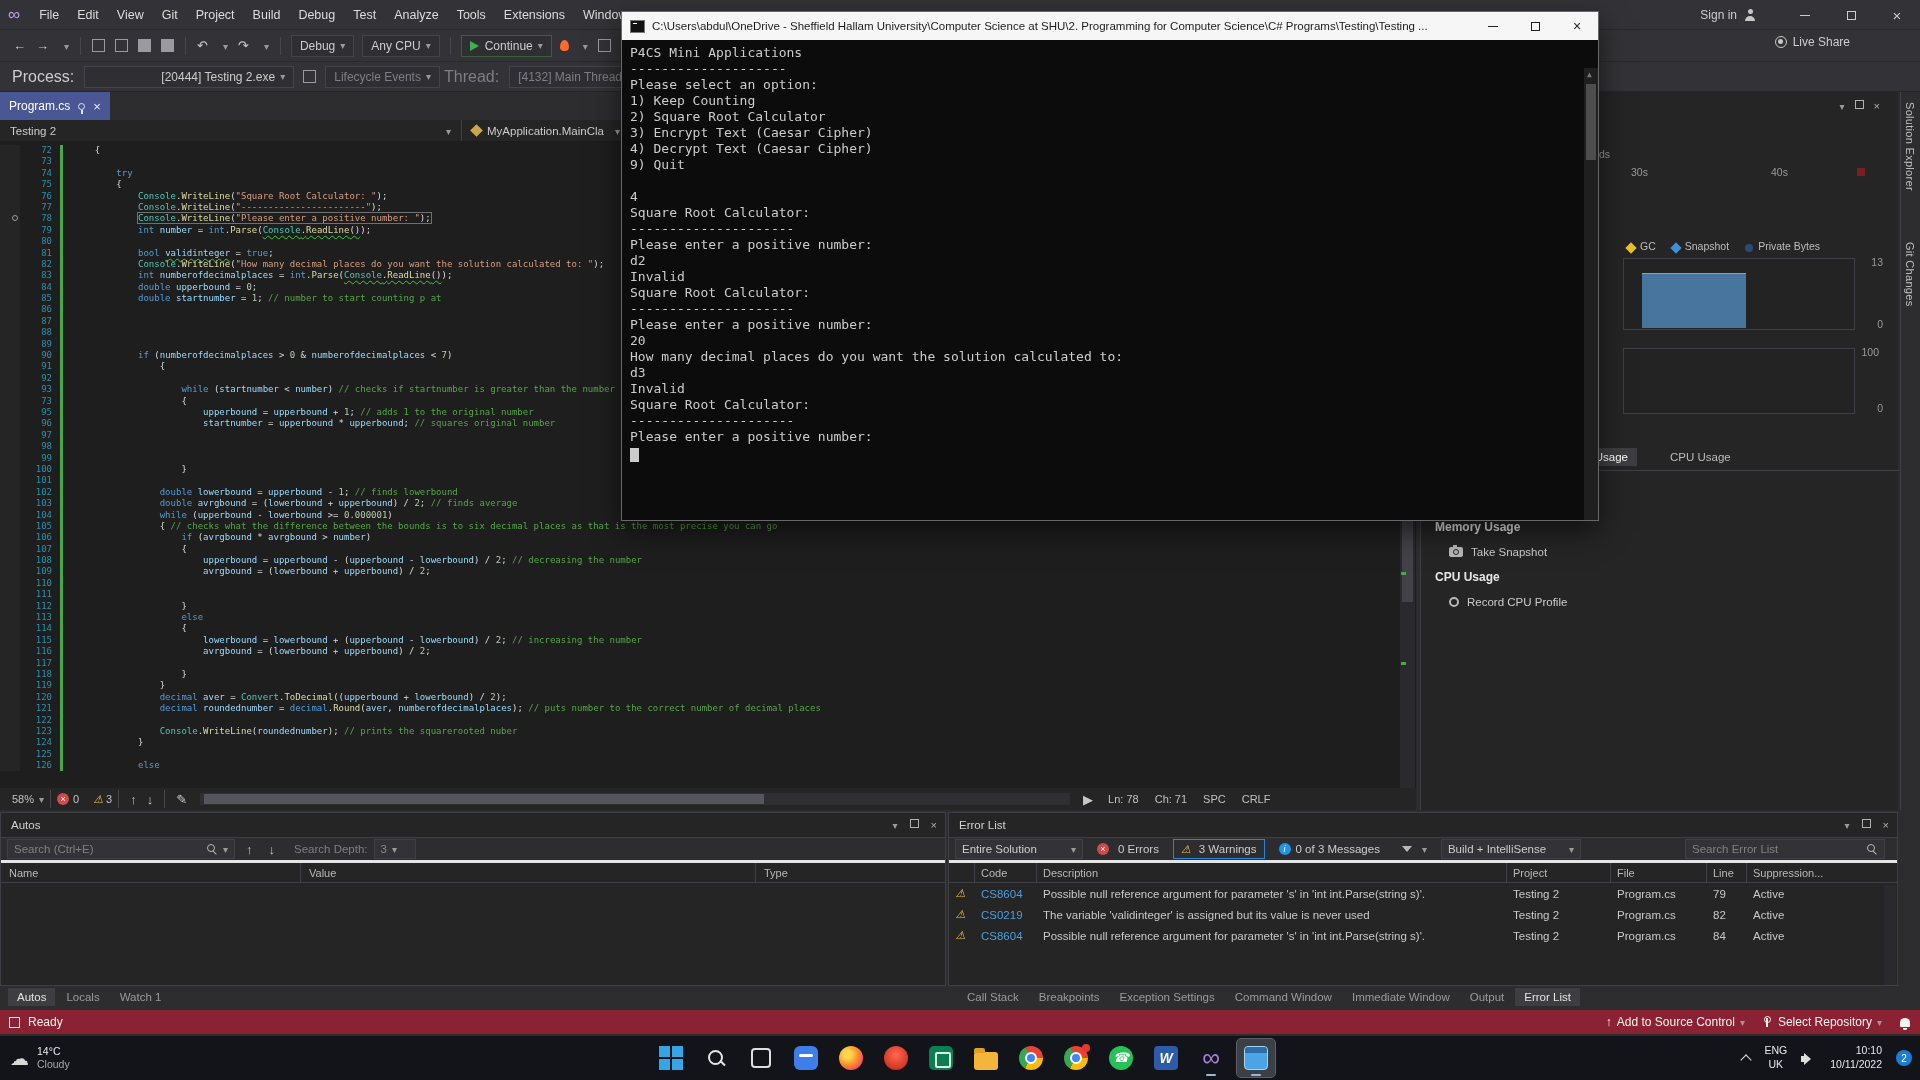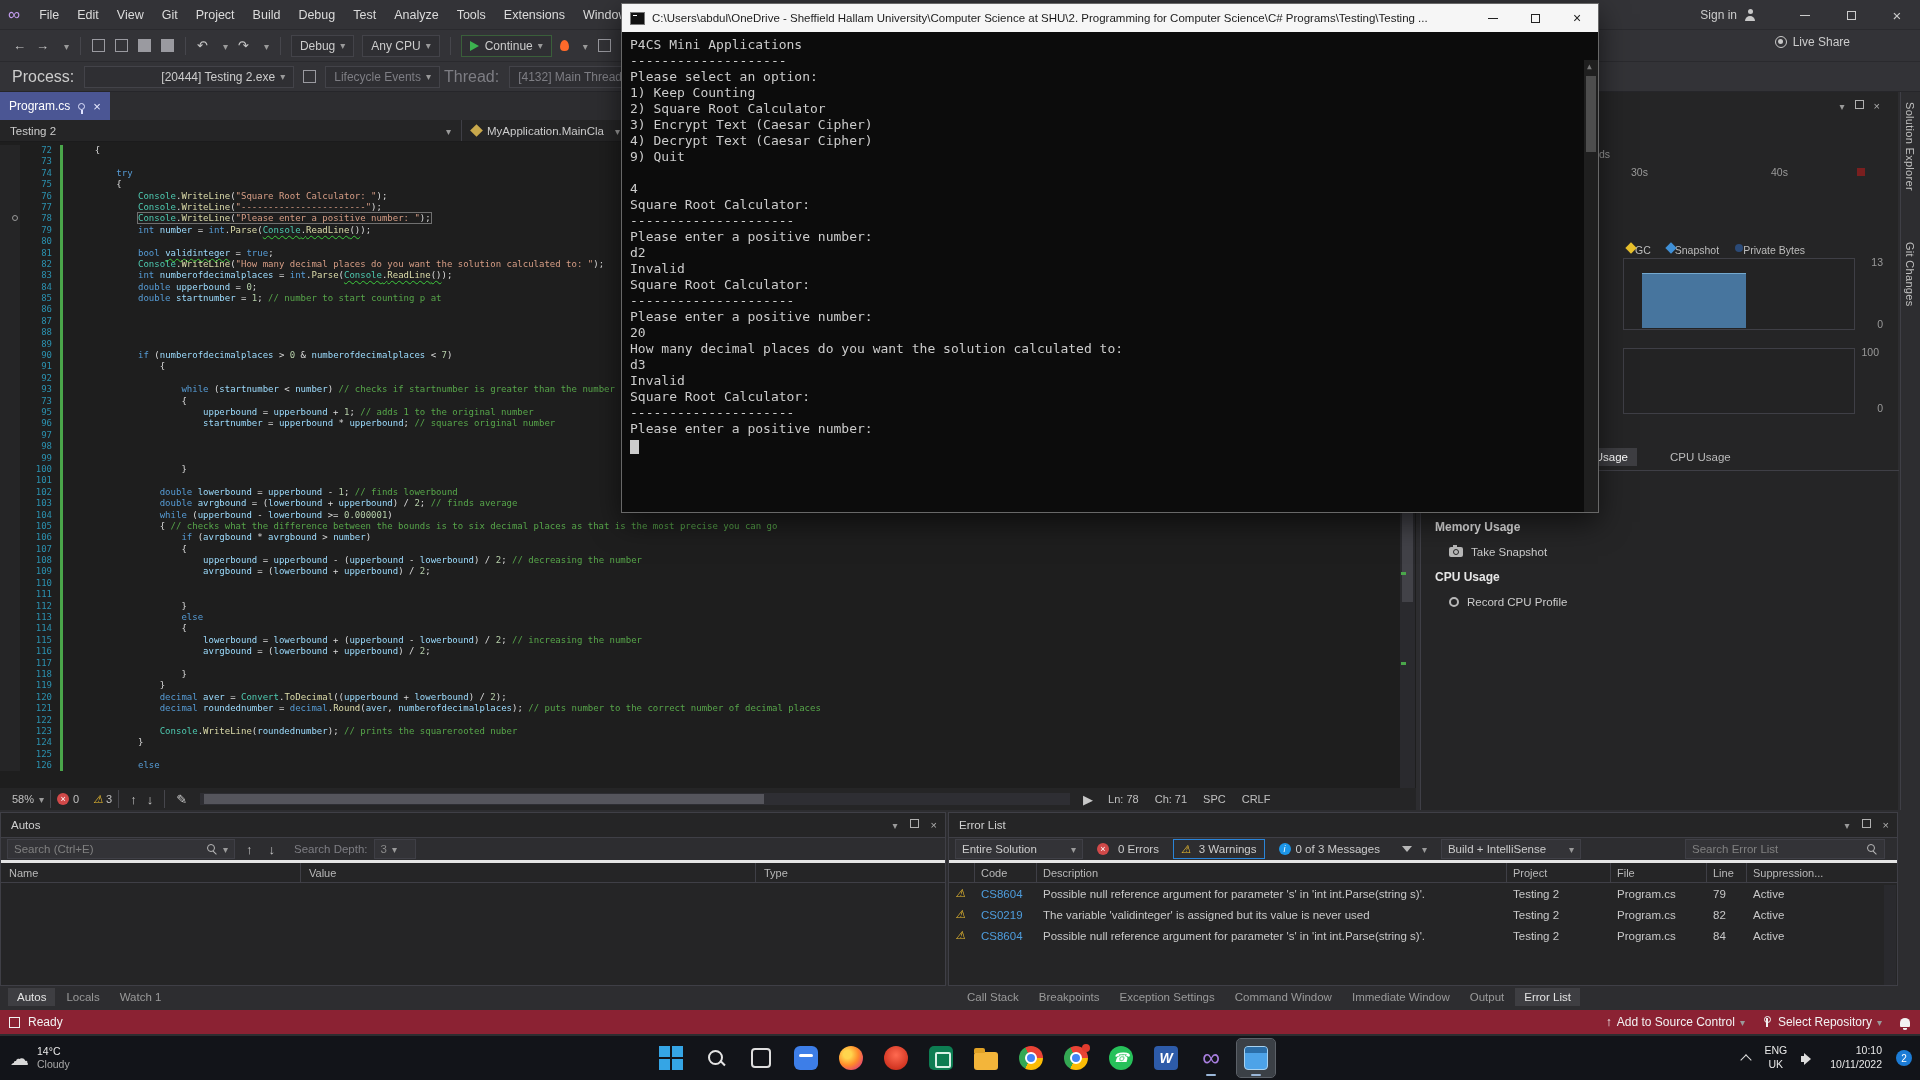--- a/index.html
+++ b/index.html
@@ -77,42 +77,42 @@
   #h-track{position:relative;width:870px;height:12px;background:#2e2e33;margin:0 8px}
   #h-thumb{position:absolute;left:4px;top:1px;width:560px;height:10px;background:#55555c}
 
   
   #diag{left:1420px;top:92px;width:478px;height:718px;background:#252526;border-left:1px solid #3f3f46}
   .panel-icons{position:absolute;display:flex;gap:10px;color:#b0b0b0;font-size:11px}
   .d-tick{position:absolute;font-size:10.5px;color:#9a9a9a}
   .d-num{position:absolute;font-size:10.5px;color:#9a9a9a;text-align:right;width:26px}
   .d-box{position:absolute;border:1px solid #3f3f46;background:#232324}
   .d-fill{position:absolute;background:#47759e;border-top:1px solid #74a9cf}
-  .leg-item{display:inline-flex;align-items:flex-start;margin-right:16px;font-size:10.5px;color:#bdbdbd}
+  .leg-item{display:inline-flex;align-items:flex-end;gap:5px;margin-right:16px;font-size:10.5px;color:#bdbdbd}
   .leg-mark{width:8px;height:8px;display:inline-block}
   .leg-mark.m0{background:#e8c02c;transform:rotate(45deg)}
   .leg-mark.m1{background:#3f8fd6;transform:rotate(45deg)}
   .leg-mark.m2{background:#2b4a77;border-radius:50%}
   #diag-tabs{position:absolute;left:120px;top:356px;display:flex;gap:24px;font-size:11.5px}
   #diag-tabs .panel-tab{color:#bbb}
   #diag-tabs .panel-tab.active{color:#fff}
   .diag-sec{position:absolute;left:14px;font-size:12px;font-weight:bold;color:#e6e6e6}
   .diag-act{position:absolute;left:28px;display:flex;align-items:center;gap:8px;font-size:11.5px;color:#ccc}
   .cam{width:14px;height:10px;background:#b8b8b8;border-radius:2px;position:relative;display:inline-block}
   .cam::before{content:"";position:absolute;width:4px;height:4px;border:1.5px solid #252526;border-radius:50%;left:3.5px;top:1.5px}
   .cam::after{content:"";position:absolute;width:4px;height:2px;background:#b8b8b8;top:-2px;left:4px}
   .rec{width:10px;height:10px;border:2px solid #b8b8b8;border-radius:50%;position:relative;display:inline-block}
   .red-marker{position:absolute;width:8px;height:8px;background:#7a1f1f}
 
   
   #sidestrip{left:1900px;top:92px;width:20px;height:718px;background:#2d2d30;border-left:1px solid #3f3f46}
   .v-tab{writing-mode:vertical-rl;font-size:11px;color:#c0c0c0;position:absolute;left:3px;letter-spacing:.3px}
 
   
-  #console-win{left:622px;top:4px;width:976px;height:508px;z-index:40;box-shadow:0 10px 28px rgba(0,0,0,.6);outline:1px solid #686868}
+  #console-win{left:622px;top:12px;width:976px;height:508px;z-index:40;box-shadow:0 10px 28px rgba(0,0,0,.6);outline:1px solid #686868}
   #console-title{height:28px;background:#f6f6f6;display:flex;align-items:center;padding:0 0 0 8px;color:#1c1c1c}
   .cmd-ico{width:15px;height:13px;background:#111;border:1px solid #777;margin-right:7px;position:relative;flex:0 0 15px}
   .cmd-ico::after{content:"";position:absolute;left:2px;top:2px;width:4px;height:1.5px;background:#fff}
   #console-title .t-text{font-size:11.5px;white-space:nowrap;overflow:hidden;flex:1}
   .cbtn{width:42px;height:28px;display:flex;align-items:center;justify-content:center;flex:0 0 42px}
   .cb-line{width:10px;height:1px;background:#222}
   .cb-box{width:9px;height:9px;border:1px solid #222}
   .cb-x{color:#222;font-size:14px}
   #console-body{position:relative;height:480px;background:#0c0c0c;padding:5px 18px 0 8px;font-family:"DejaVu Sans Mono",monospace;font-size:13px;color:#cccccc;overflow:hidden}
   .cline{height:16px;line-height:16px;white-space:pre}

